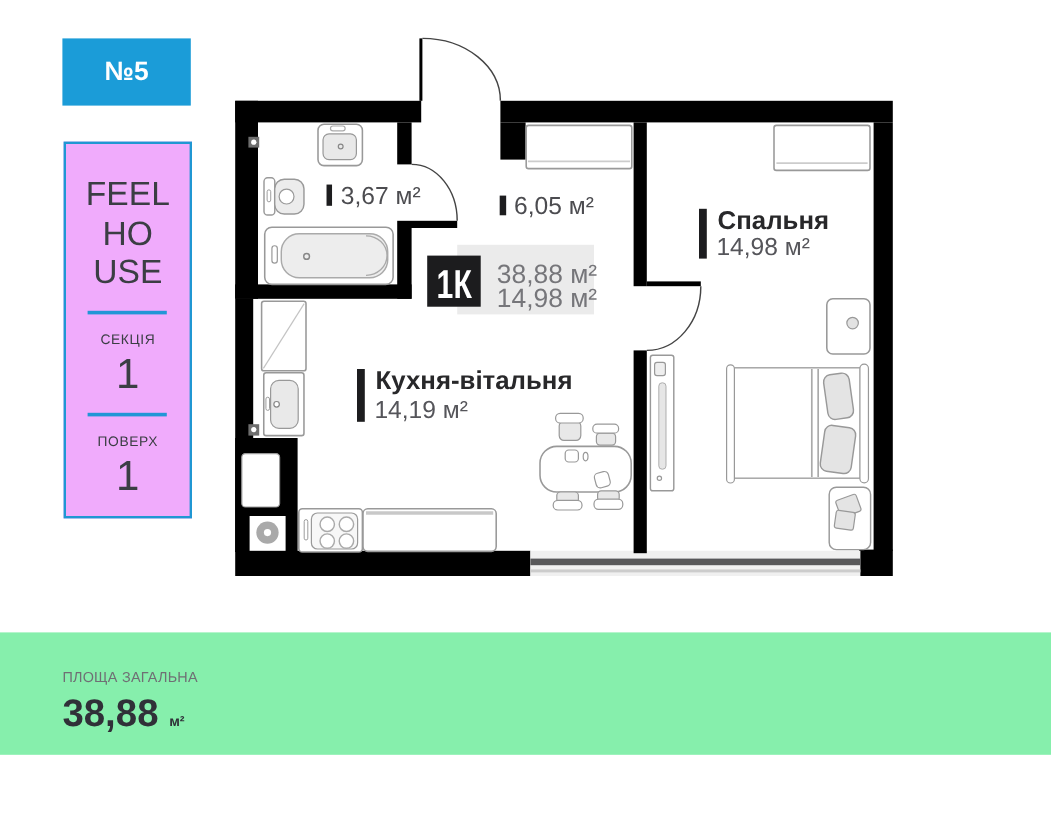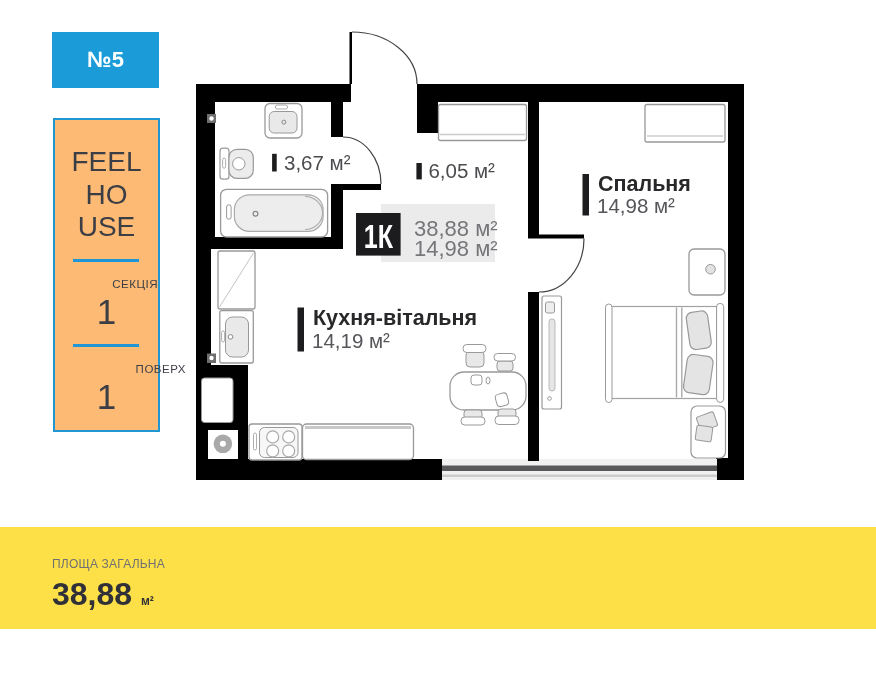--- a/index.html
+++ b/index.html
@@ -1,23 +1,23 @@
 <!DOCTYPE html>
 <html><head>
 <meta charset="utf-8">
 <style>
 html,body{margin:0;padding:0;background:#fff;}
 .page{position:relative;width:876px;height:699px;background:#fff;font-family:"Liberation Sans",sans-serif;overflow:hidden;}
 .badge{position:absolute;left:52px;top:32px;width:107px;height:56px;background:#1b9cd8;color:#fff;display:flex;align-items:center;justify-content:center;font-size:22px;font-weight:bold;}
-.card{position:absolute;left:53px;top:118px;width:103px;height:310px;border:2px solid #2097d3;background:#fdba74;}
+.card{position:absolute;left:53px;top:118px;width:103px;height:310px;border:2px solid #2097d3;background:#f0abfc;}
 .feel{position:absolute;left:0;top:26px;width:100%;text-align:center;font-size:28px;color:#3b3e44;line-height:32.5px;}
 .divline{position:absolute;left:18px;width:66px;height:3px;background:#2196d6;}
-.lbl{position:absolute;left:0;width:100%;text-align:right;font-size:11.5px;color:#3b3e44;letter-spacing:0.5px;}
+.lbl{position:absolute;left:0;width:100%;text-align:center;font-size:11.5px;color:#3b3e44;letter-spacing:0.5px;}
 .num1{position:absolute;left:0;width:100%;text-align:center;font-size:35px;color:#3b3e44;}
-.band{position:absolute;left:0;top:527px;width:876px;height:102px;background:#fde047;}
+.band{position:absolute;left:0;top:527px;width:876px;height:102px;background:#86efac;}
 .band .t1{position:absolute;left:52px;top:30px;font-size:12px;color:#6f6f74;letter-spacing:0.2px;}
 .band .t2{position:absolute;left:52px;top:49px;font-size:32px;font-weight:bold;color:#303038;}
 .band .t2 .m2{font-size:12px;}
 </style>
 </head>
 <body>
 <div class="page">
 
 <div class="badge">№5</div>
 
@@ -26,21 +26,21 @@
 <div class="feel">FEEL<br>HO<br>USE</div>
 
 <div class="divline" style="top:139px;"></div>
 
 <div class="lbl" style="top:158px;">СЕКЦІЯ</div>
 
 <div class="num1" style="top:172px;">1</div>
 
 <div class="divline" style="top:224px;"></div>
 
-<div class="lbl" style="top:243px;margin-left:28px;">ПОВЕРХ</div>
+<div class="lbl" style="top:243px;">ПОВЕРХ</div>
 
 <div class="num1" style="top:257px;">1</div>
 </div>
 
 <svg width="876" height="699" viewBox="0 0 876 699" style="position:absolute;left:0;top:0;" xmlns="http://www.w3.org/2000/svg">
 
 <g>
         <rect x="196" y="84" width="155" height="18" fill="#000"></rect>
       </g>
 

